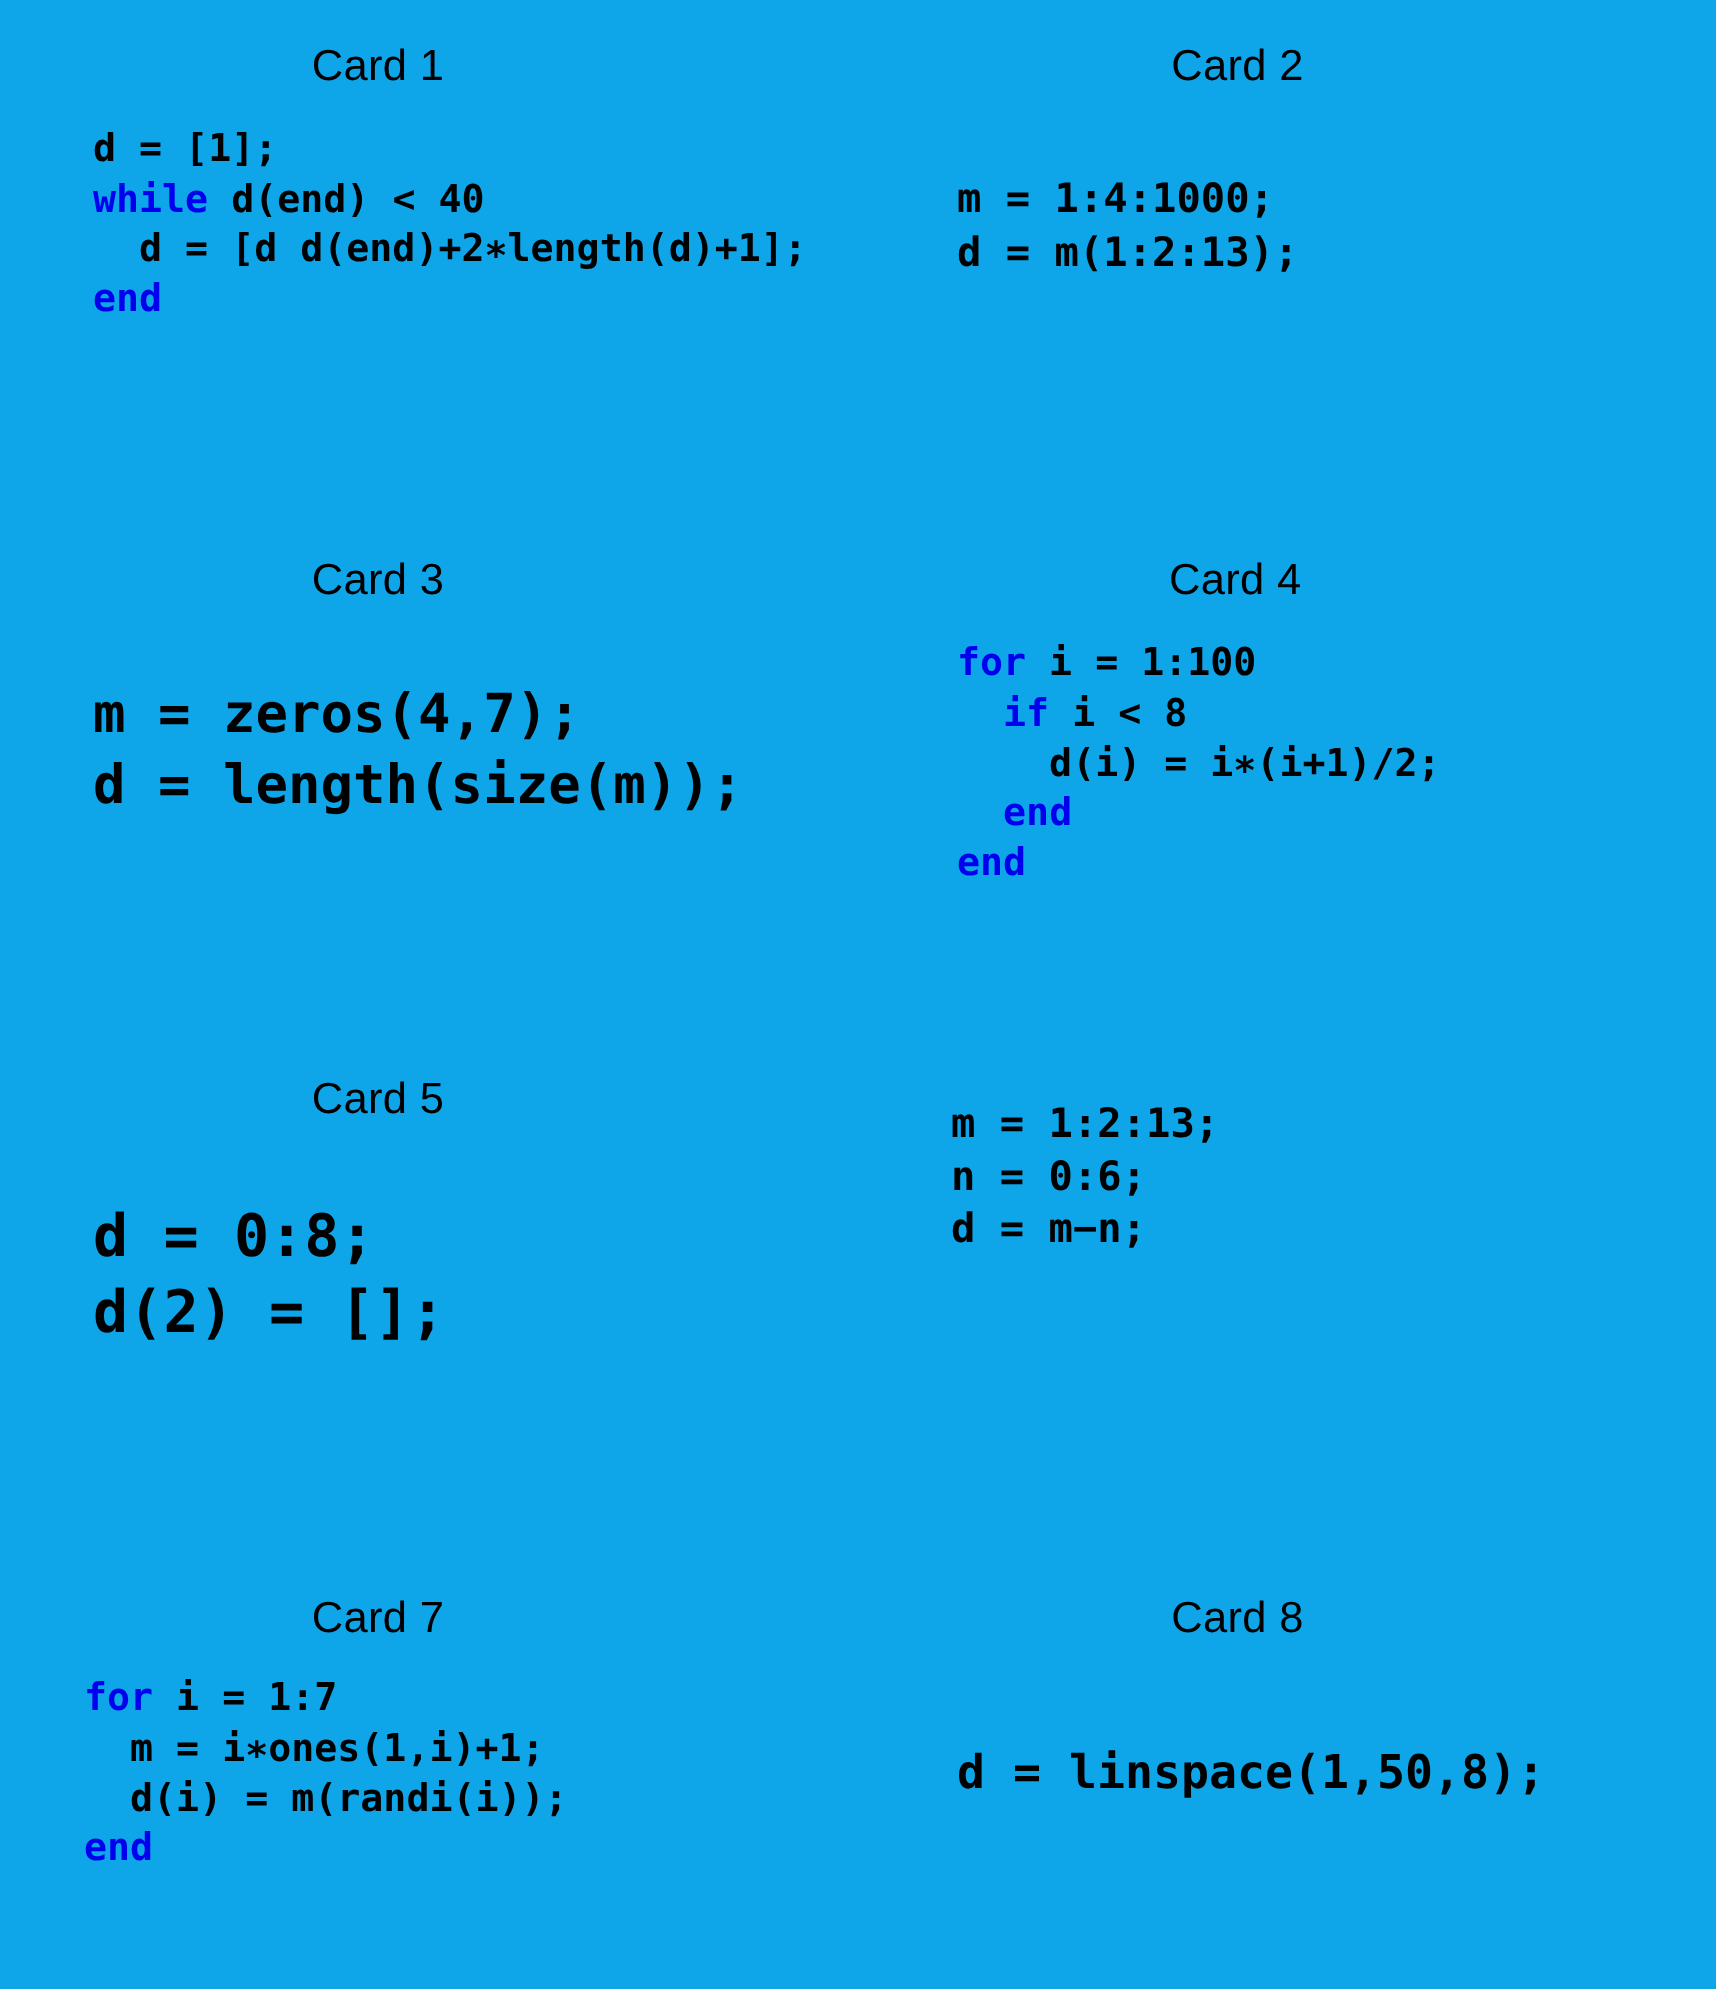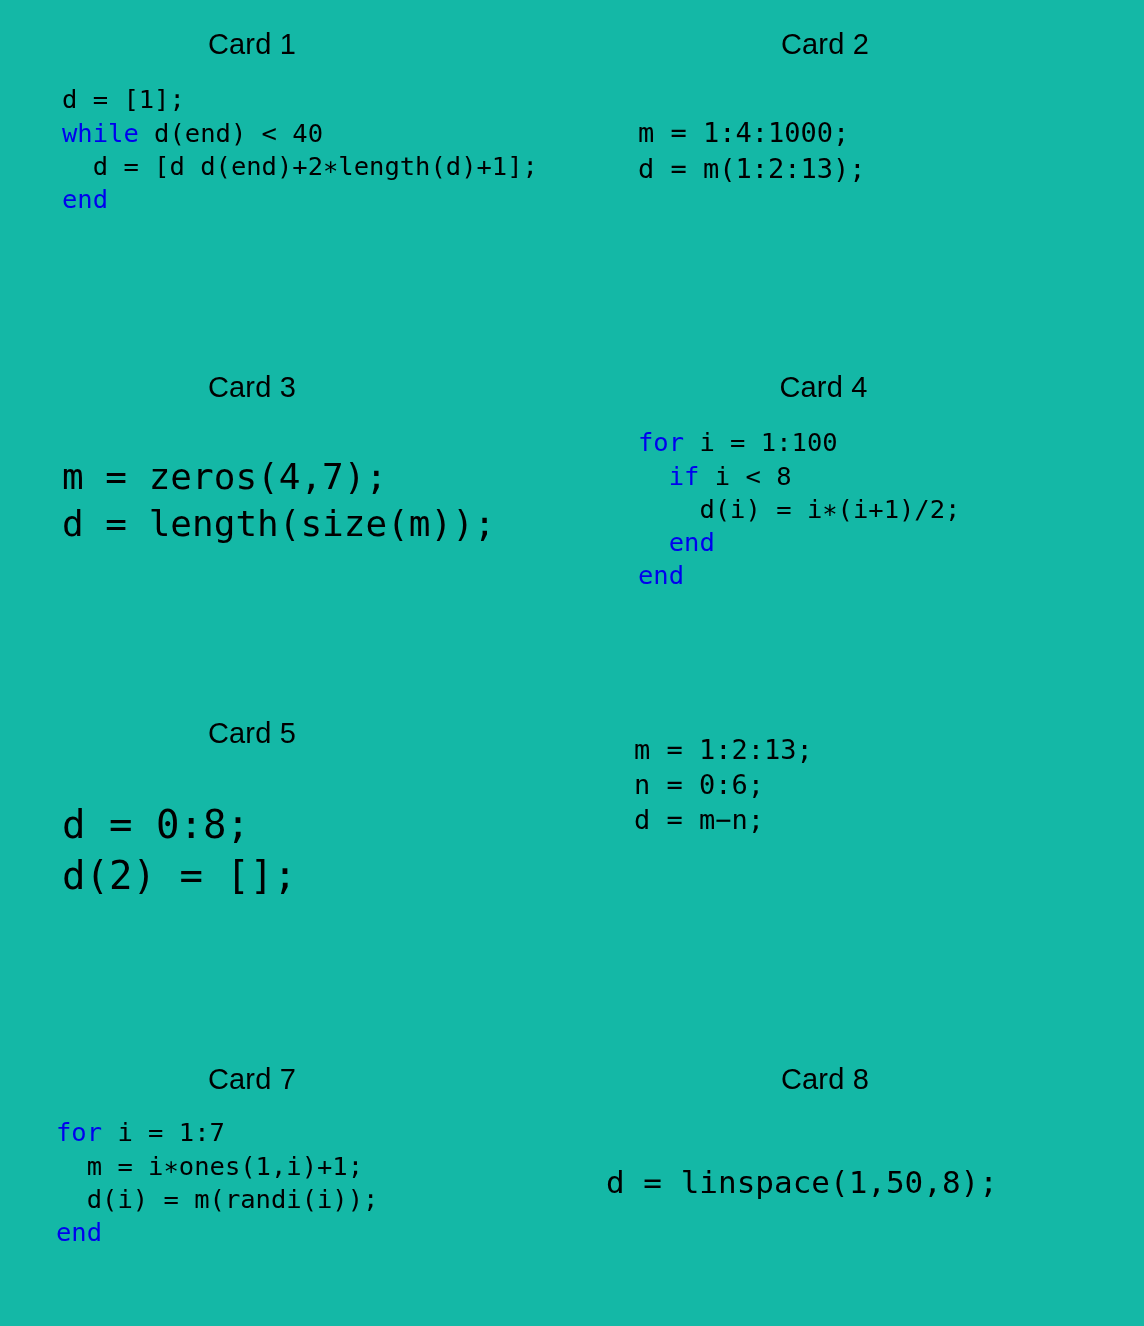--- a/index.html
+++ b/index.html
@@ -13,21 +13,21 @@
     height: 1326px;
     font-family: "Liberation Sans", sans-serif;
     -webkit-font-smoothing: antialiased;
     overflow: hidden;
   }
 
   .sheet {
     position: relative;
     width: 1144px;
     height: 1326px;
-    background: #14b8a6;
+    background: #0ea5e9;
   }
 
   
   .card-grid {
     position: absolute;
     left: 0;
     top: 0;
     width: 1144px;
     height: 1326px;
     display: grid;
@@ -47,21 +47,21 @@
     font-weight: 400;
     color: #000000;
     letter-spacing: 0.2px;
     line-height: 1.05;
     margin: 0;
     padding: 0;
   }
 
   .card-code {
     font-family: "DejaVu Sans Mono", "Liberation Mono", monospace;
-    font-weight: 400;
+    font-weight: 700;
     color: #000000;
     white-space: pre;
     line-height: 1.30;
     margin: 0;
     padding: 0;
   }
 
   .kw { color: #0000ee; }
 
   
@@ -89,21 +89,21 @@
   
   .c6 .card-title { padding-top: 26px; padding-right: 66px; }
   .c6 .card-code  { font-size: 27px; margin-left: 62px; margin-top: 40px; }
 
   
   .c7 .card-title { padding-top: 26px; padding-right: 68px; }
   .c7 .card-code  { font-size: 25.5px; margin-left: 56px; margin-top: 22px; }
 
   
   .c8 .card-title { padding-top: 26px; padding-right: 66px; }
-  .c8 .card-code  { font-size: 31px; margin-left: 34px; margin-top: 68px; }
+  .c8 .card-code  { font-size: 31px; margin-left: 66px; margin-top: 68px; }
 </style>
 </head>
 <body>
 
 <div class="sheet">
   <div class="card-grid">
 
     <div class="card c1">
       <div class="card-title">Card 1</div>
       <pre class="card-code"><span>d = [1];</span>

